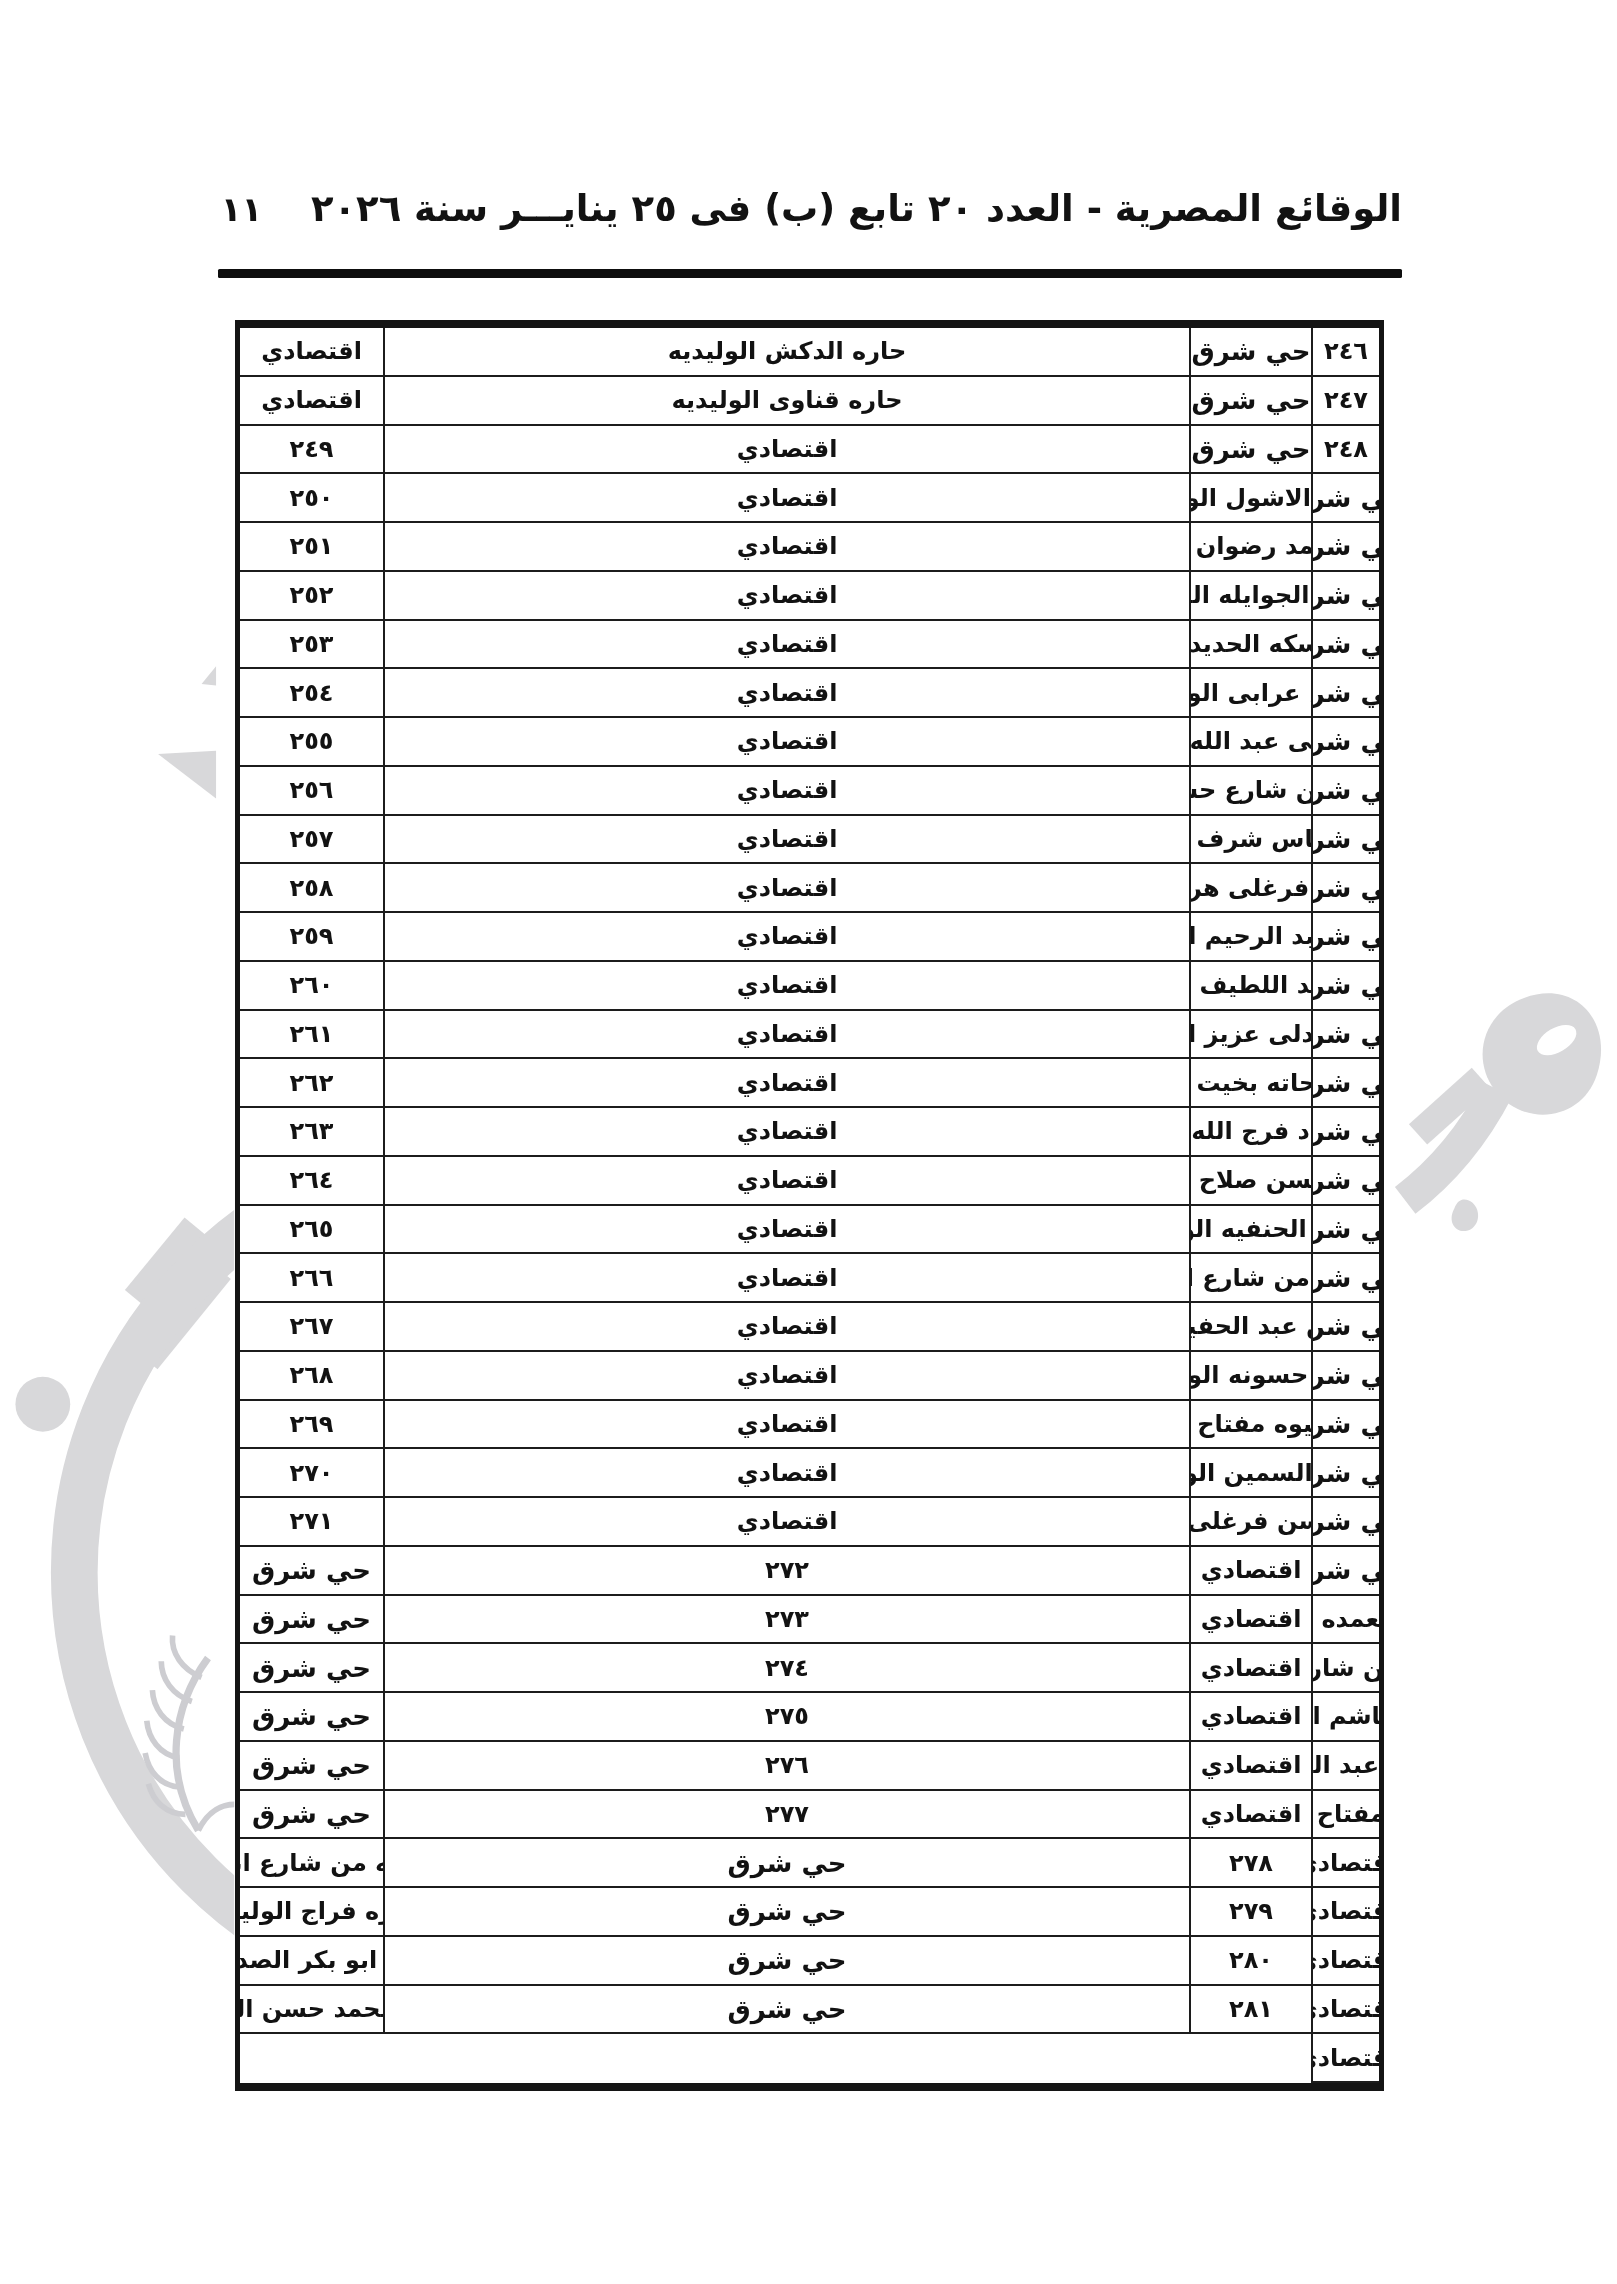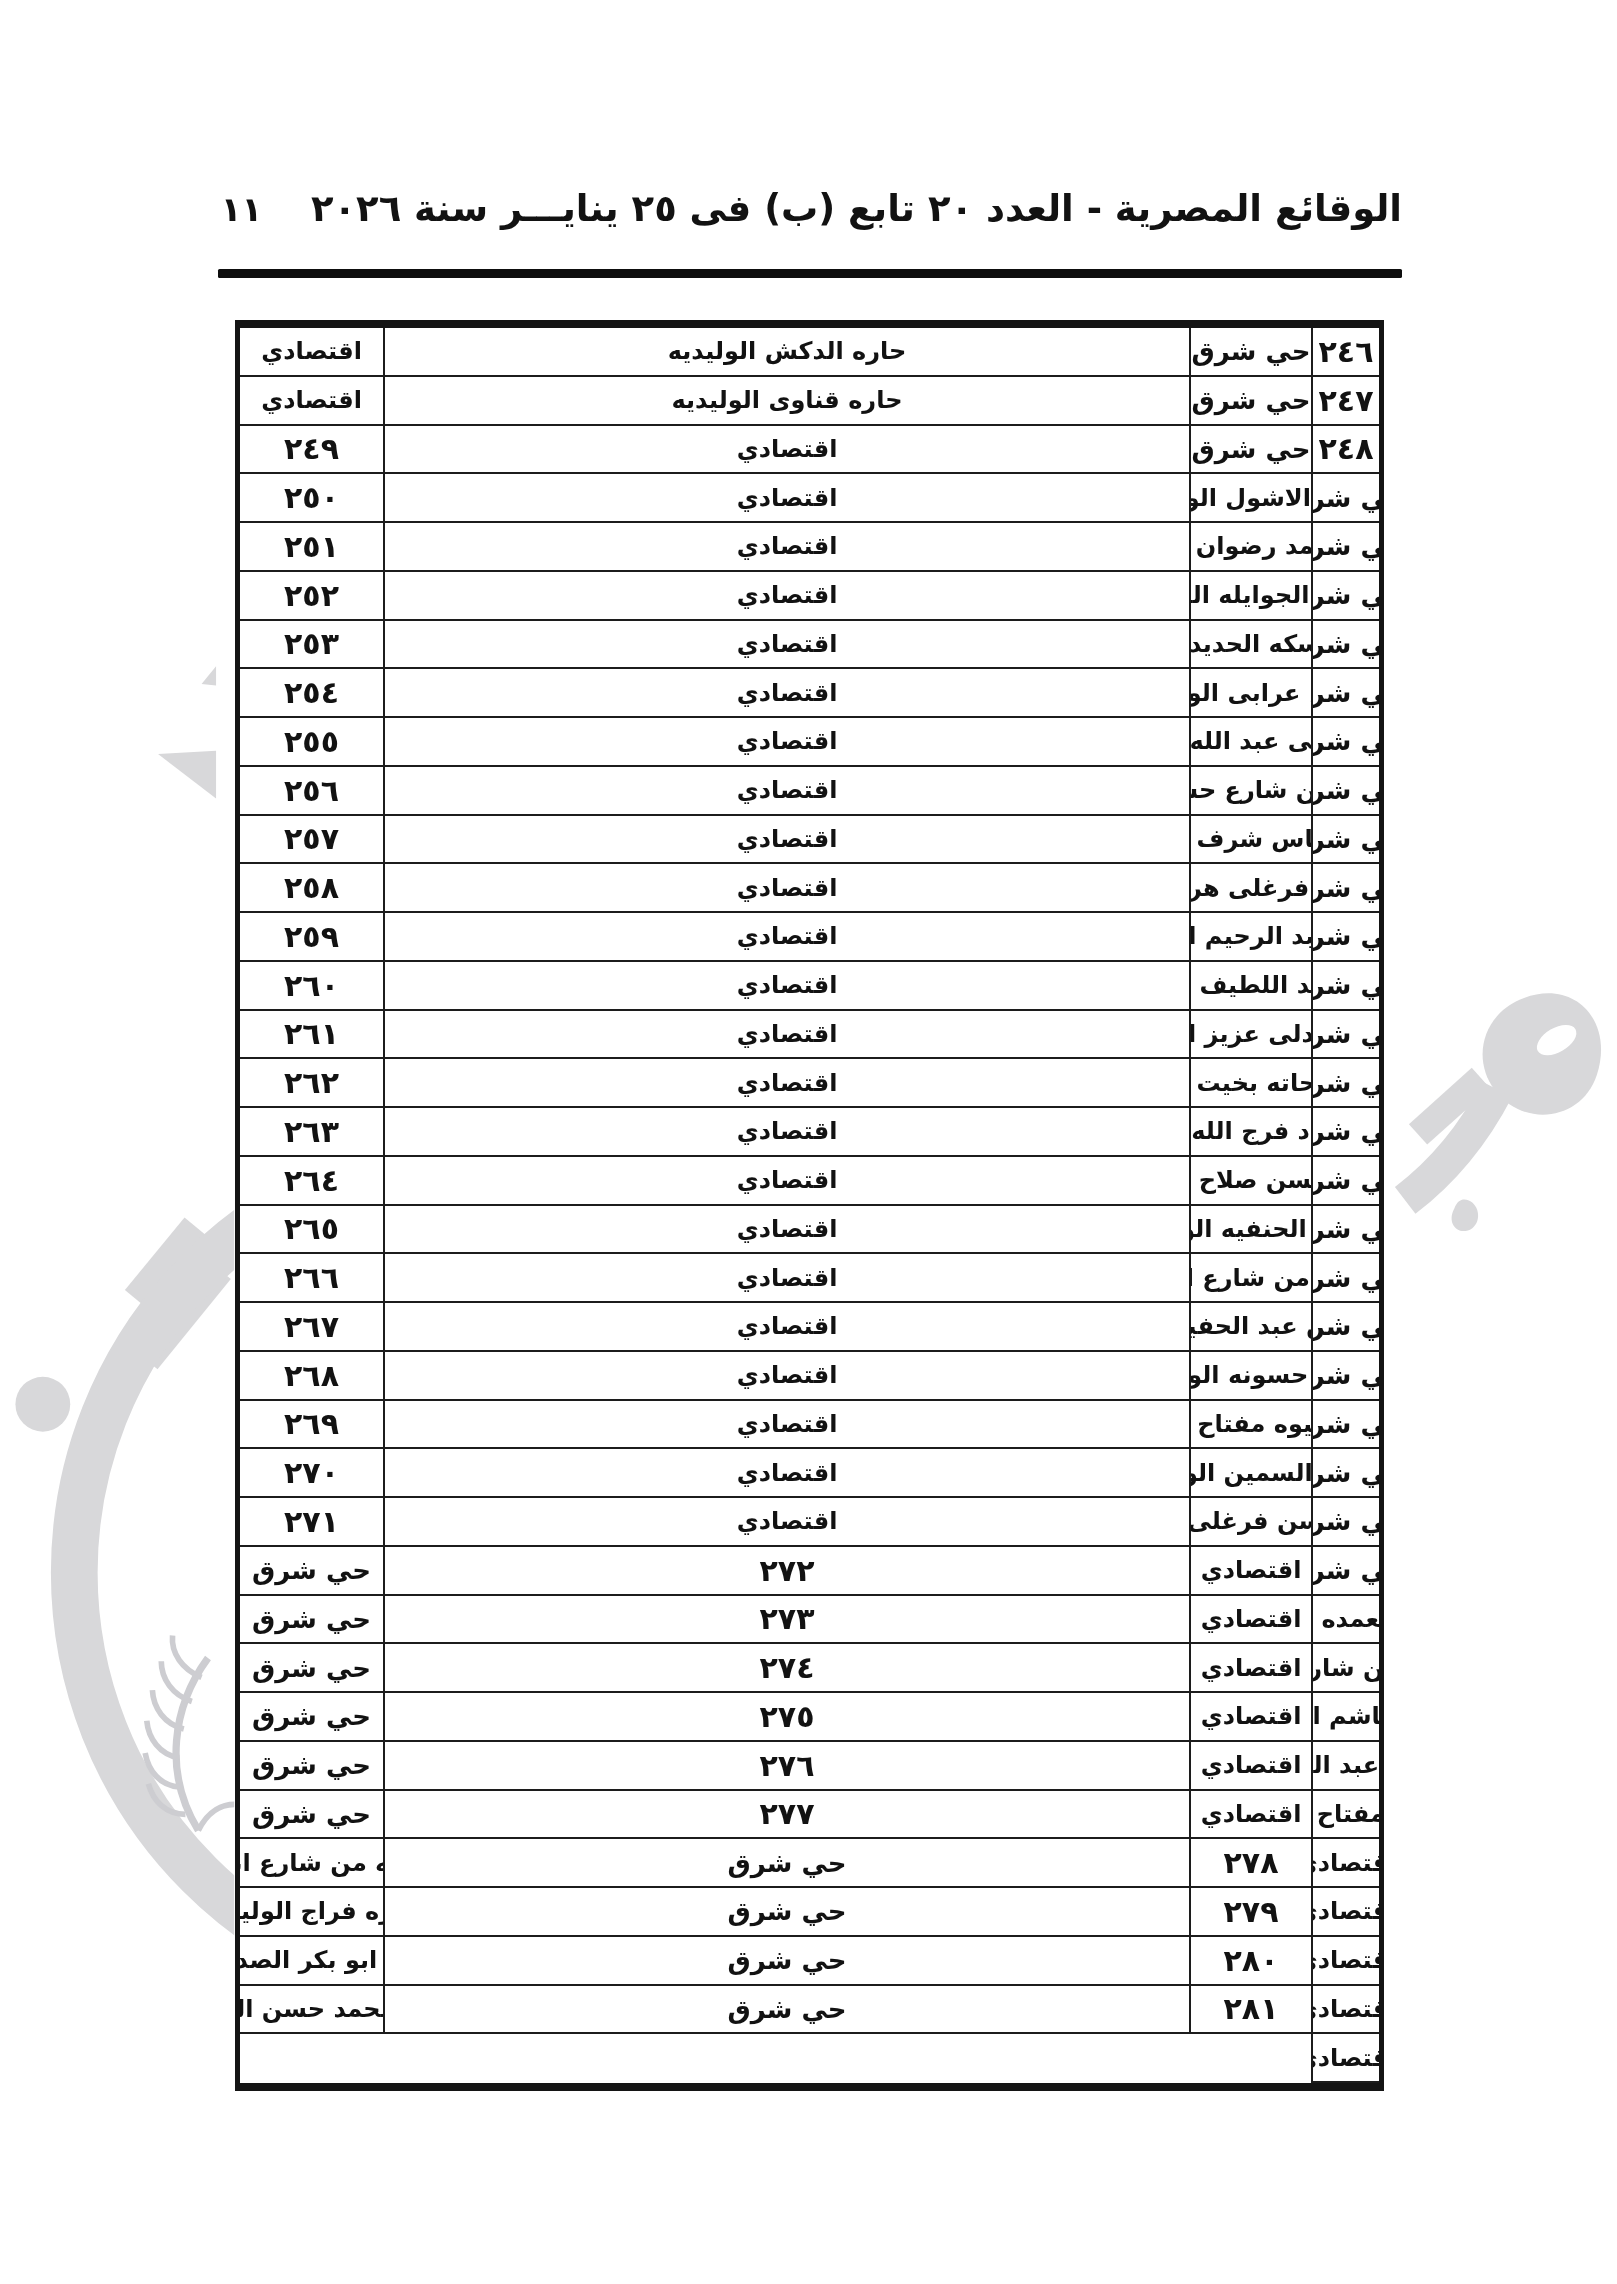--- a/index.html
+++ b/index.html
@@ -63,21 +63,21 @@
     display:flex;align-items:center;justify-content:center;
     border-bottom:2.4px solid #1c1c1c;
     font-weight:bold;
     overflow:hidden;
     white-space:nowrap;
     background:transparent;
   }
   
   .cell:not(:nth-child(4n)){border-inline-end:2.4px solid #1c1c1c;}
   
-  .cell.number{font-size:30px;letter-spacing:0.8px;}
+  .cell.number{font-size:24px;letter-spacing:0.8px;}
   .cell.district{font-size:26px;text-align:right;}
   .cell.name{font-size:24px;}
   .cell.classification{font-size:24px;}
 </style>
 </head>
 <body>
 
 <svg class="watermark-layer" viewBox="0 0 2008 2835" xmlns="http://www.w3.org/2000/svg" aria-hidden="true">
 
   <g fill="#d8d8da">

